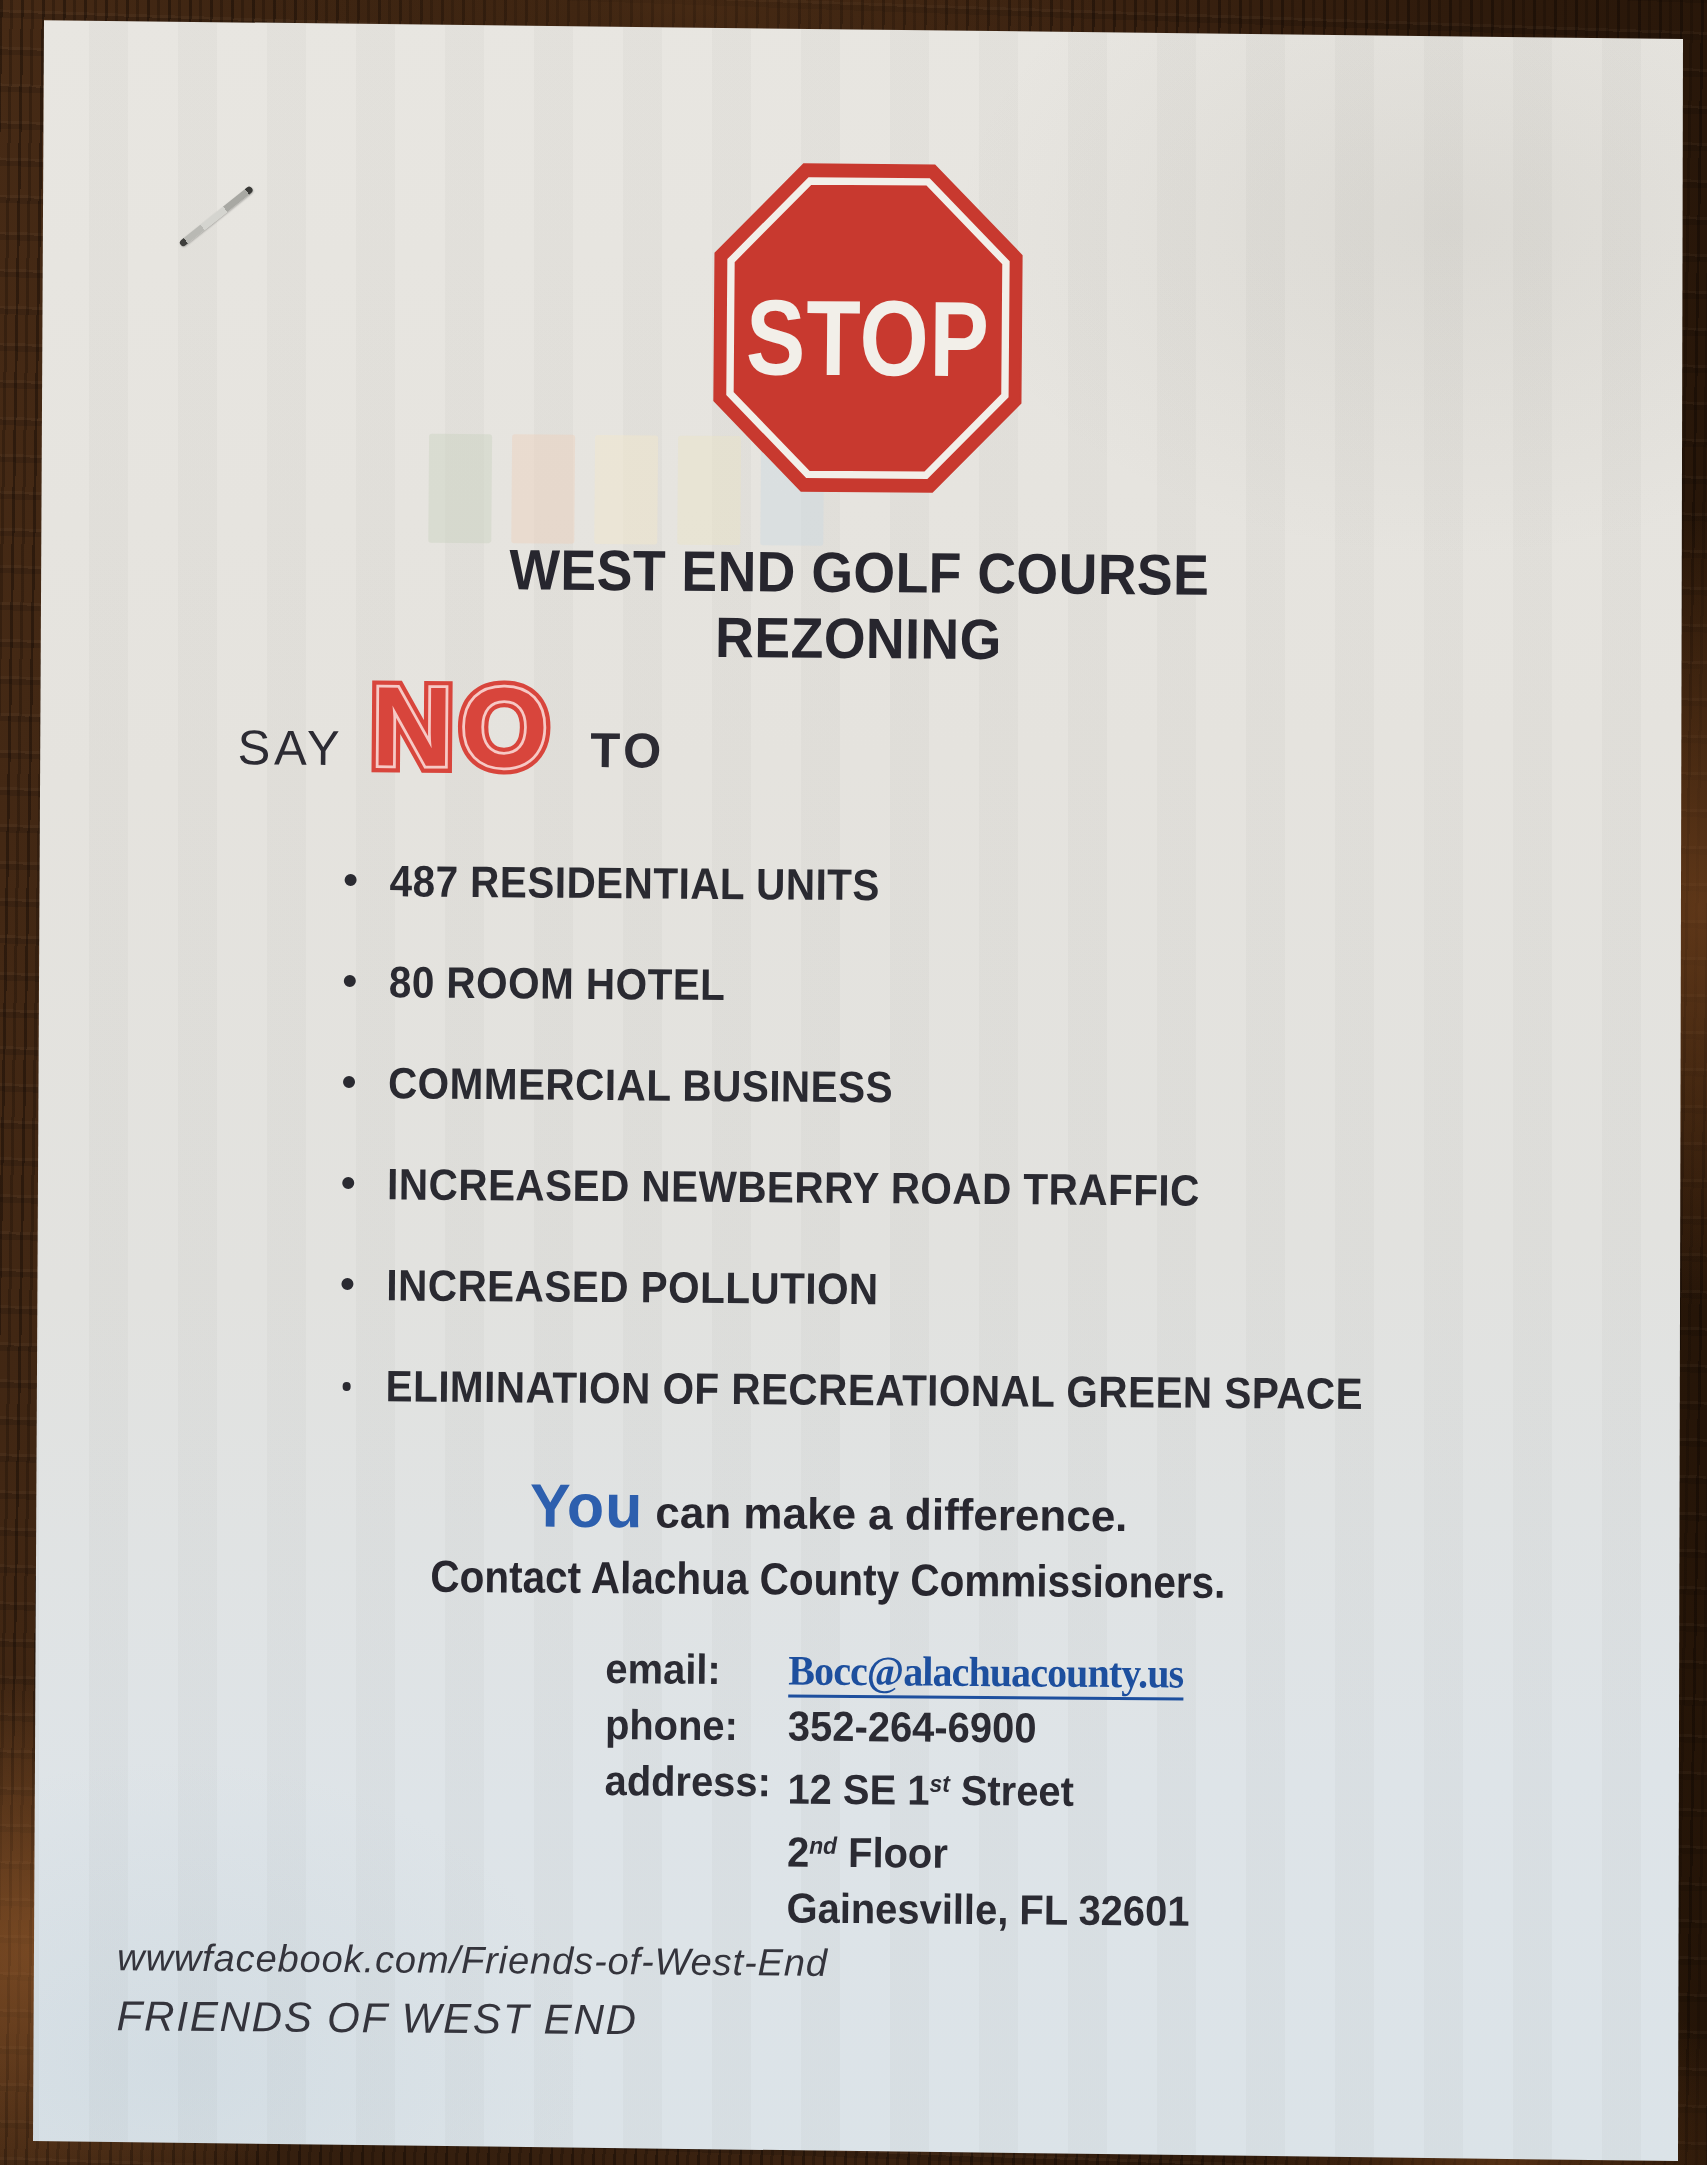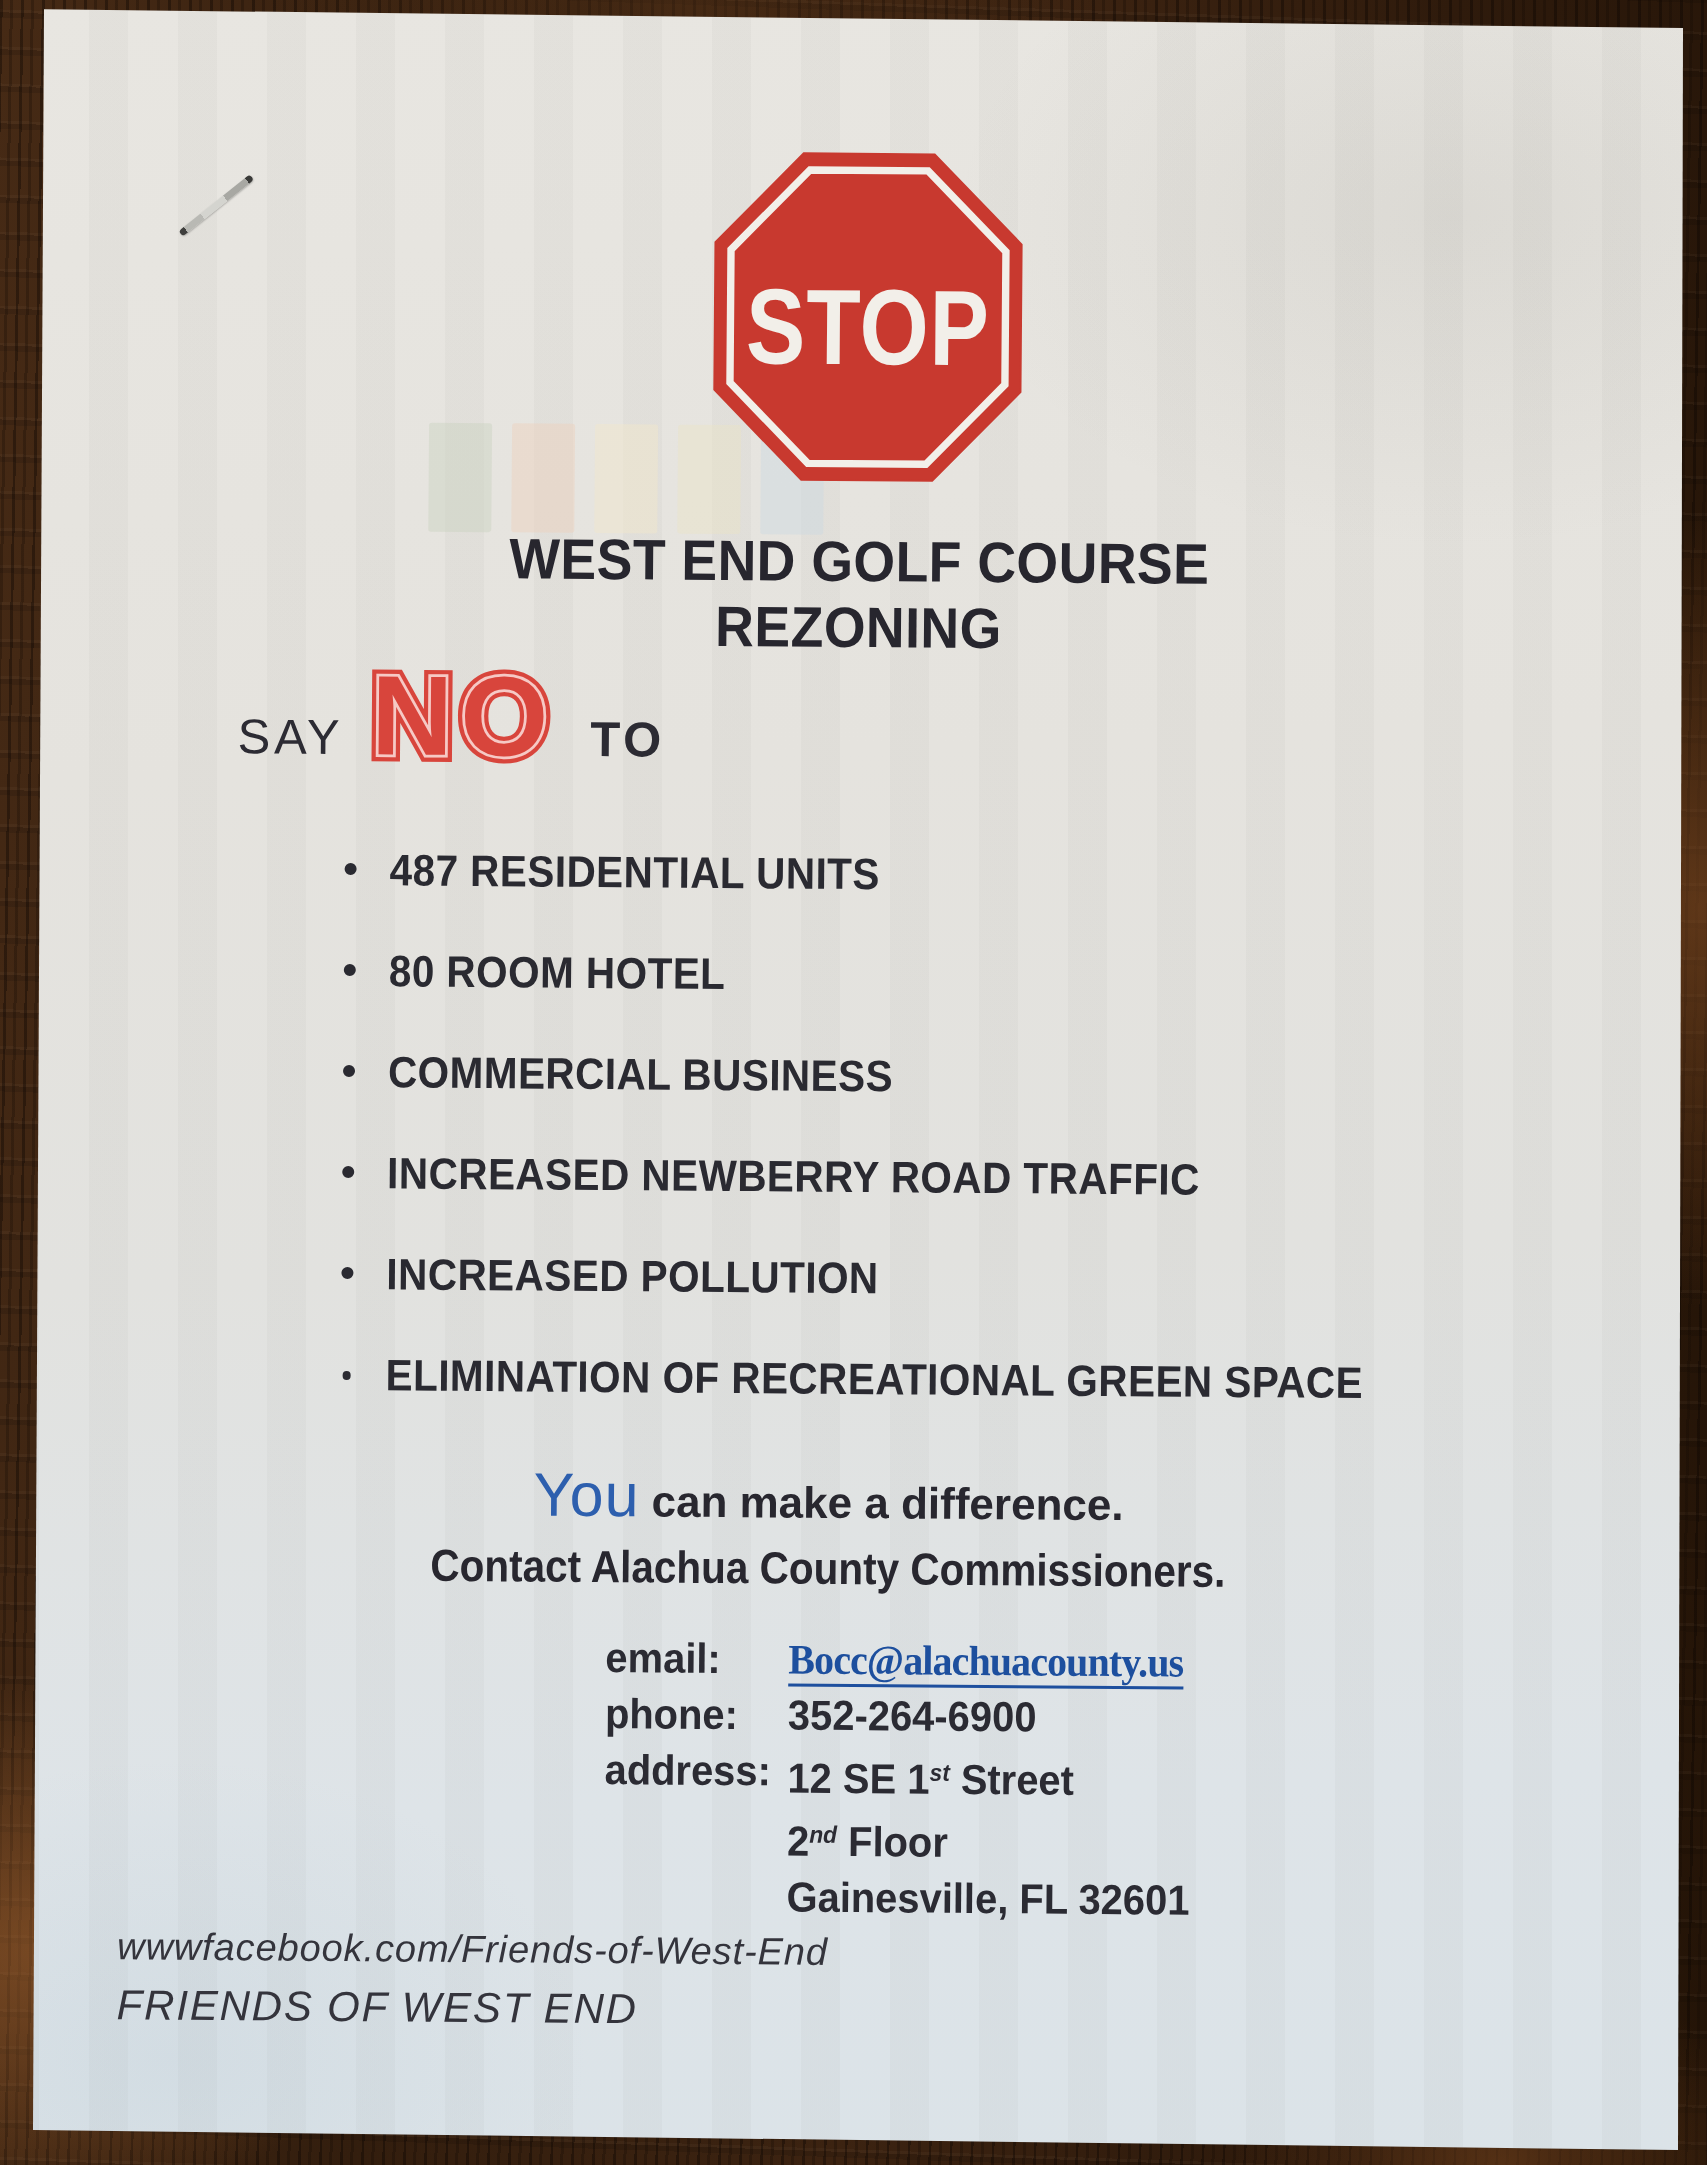--- a/index.html
+++ b/index.html
@@ -22,20 +22,21 @@
   }
   
   .paper{
     position:absolute;inset:0;
     clip-path:polygon(44px 9.2px, 1683px 28px, 1678px 2150px, 33px 2130px);
     background:
       radial-gradient(ellipse 831px 554px at 85% 10%, rgba(118,116,106,.10), transparent 60%),
       radial-gradient(ellipse 646px 461px at 10% 95%, rgba(140,170,190,.12), transparent 65%),
       repeating-linear-gradient(90deg, rgba(105,105,98,.045) 0 39px, rgba(0,0,0,0) 39px 89px),
       linear-gradient(178deg,#e8e6e1 0%,#e5e3de 35%,#e2e2df 58%,#dee4e8 82%,#dbe3e8 100%);
+    margin-top: 11px;
   }
   .content{position:absolute;inset:0;transform:rotate(.45deg);transform-origin:92px 55px;color:#26262e;}
 
   
   .staple{
     position:absolute;left:181px;top:228px;width:91px;height:6.5px;
     border-radius:3.7px;
     background:linear-gradient(90deg,#3f3f3d 0 6.5px,#b9b9b4 6.5px 28px,#d4d4cf 28px 57px,#a8a8a3 57px 85px,#3a3a38 85px);
     transform:rotate(-39deg);transform-origin:2.8px 2.8px;
     box-shadow:0 0.9px 1.8px rgba(0,0,0,.25);
@@ -72,21 +73,21 @@
   .bullets{position:absolute;left:349px;top:845px;list-style:none;margin:0;padding:0;}
   .bullets li{position:relative;padding-left:47px;margin-bottom:55px;
     font-size:44px;line-height:46px;font-weight:bold;color:#2a2a31;white-space:nowrap;}
   .bullets li .btext{display:inline-block;transform:scaleX(.92);transform-origin:left center;letter-spacing:0.5px;}
   .bullets li .dot{position:absolute;left:1.8px;top:15.7px;width:12px;height:12px;border-radius:50%;background:#2a2a31;}
   .bullets li.last .dot{width:8.3px;height:8.3px;top:19.4px;left:3.7px;}
 
   
   .cta{position:absolute;left:277px;top:1456px;width:1126px;text-align:center;}
   .cta-line1{white-space:nowrap;}
-  .you-word{font-size:61px;font-weight:normal;color:#2d5fae;letter-spacing:0.9px;}
+  .you-word{font-size:61px;font-weight:bold;color:#2d5fae;letter-spacing:0.9px;}
   .cta-rest{font-size:44px;font-weight:bold;color:#28272f;letter-spacing:0;}
   .cta-line2{margin-top:11px;font-size:45px;font-weight:bold;color:#28272f;}
   .cta-line2 .cl2{display:inline-block;transform:scaleX(.9);white-space:nowrap;}
 
   
   .contact{position:absolute;left:618px;top:1632px;display:grid;
     grid-template-columns:183px auto;row-gap:12px;font-size:42px;line-height:44px;font-weight:bold;color:#2b2b33;}
   .contact .clabel{white-space:nowrap;transform:scaleX(.95);transform-origin:left center;}
   .contact .cvalue{white-space:nowrap;transform:scaleX(.95);transform-origin:left center;}
   .email-link{

